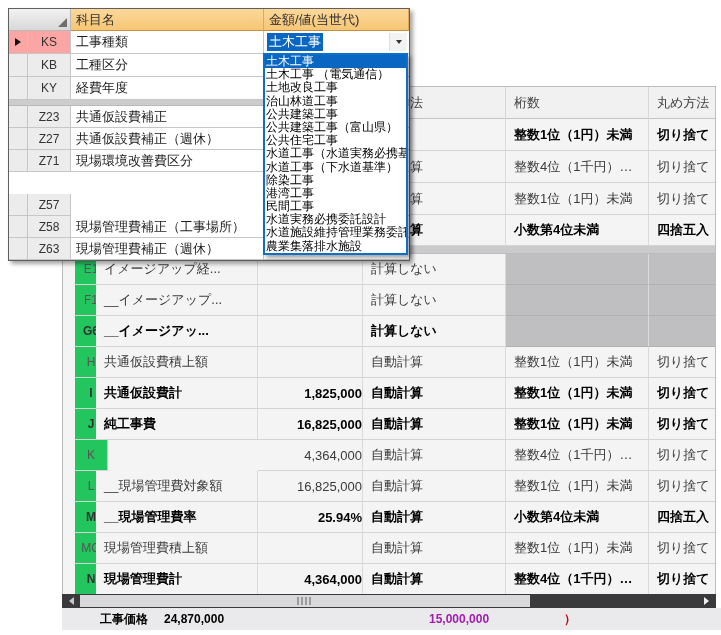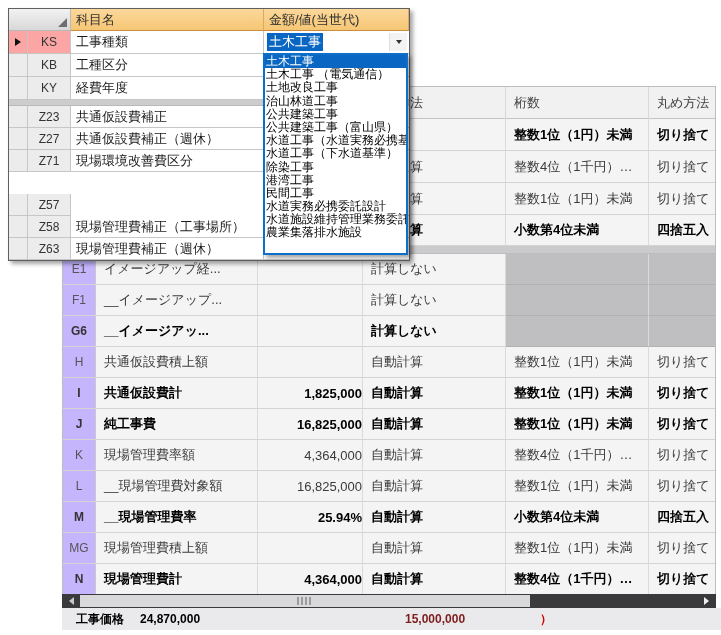--- a/index.html
+++ b/index.html
@@ -10,21 +10,21 @@
   .bgtable{position:absolute;left:62px;top:86px;width:654px;height:522px;background:#F4F4F5;
            border:1px solid #BDBDBD;box-sizing:border-box;}
   .thead{position:absolute;left:0;top:0;width:100%;height:32px;background:#F1F1F2;border-bottom:1px solid #C4C4C4;box-sizing:border-box;}
   .th{position:absolute;top:0;height:32px;line-height:31px;padding-left:8px;color:#444;
       border-right:1px solid #D8D8D8;box-sizing:border-box;white-space:nowrap;overflow:hidden;}
   .th-calc{left:300px;width:143px;} .th-digits{left:443px;width:143px;} .th-round{left:586px;width:66px;border-right:none;}
   .trow{position:absolute;left:0;width:652px;}
   .tc{position:absolute;top:0;bottom:0;box-sizing:border-box;background:#F4F4F5;
       border-right:1px solid #DADADA;border-bottom:1px solid #D4D4D4;
       display:flex;align-items:center;white-space:nowrap;overflow:hidden;}
-  .c-code{left:0;width:33px;background:#c4b5fd;justify-content:center;font-size:12px;color:#555;border-right:1px solid #C9C9C9;}
+  .c-code{left:12px;width:33px;background:#22c55e;justify-content:center;font-size:12px;color:#555;border-right:1px solid #C9C9C9;}
   .c-name{left:33px;width:162px;padding-left:8px;}
   .c-amount{left:195px;width:105px;justify-content:flex-end;}
   .c-calc{left:300px;width:143px;padding-left:8px;}
   .c-digits{left:443px;width:143px;padding-left:8px;}
   .c-round{left:586px;width:66px;padding-left:8px;border-right:none;}
   .bold .tc{font-weight:bold;color:#000;}
   .bold .c-code{color:#333;}
   .disabled-cell{background:#BFBFC1 !important;border-bottom:1px solid #B2B2B4 !important;}
   .red-text{color:#CE0000 !important;font-weight:bold;}
   .sep-row{position:absolute;left:0;width:652px;height:8px;background:#CBCBCD;border-bottom:1px solid #BDBDBD;box-sizing:border-box;}
@@ -33,25 +33,25 @@
   .hscroll{position:absolute;left:62px;top:594px;width:654px;height:14px;background:#3A3A3C;}
   .sb-btn{position:absolute;top:0;width:15px;height:14px;display:flex;align-items:center;justify-content:center;}
   .tri-left{width:0;height:0;border-right:5px solid #C9C9C9;border-top:4px solid transparent;border-bottom:4px solid transparent;}
   .tri-right{width:0;height:0;border-left:5px solid #EFEFEF;border-top:4px solid transparent;border-bottom:4px solid transparent;}
   .sb-thumb{position:absolute;left:18px;top:1px;width:450px;height:12px;background:#D9D9DB;}
   .sb-grip{position:absolute;left:50%;top:2px;margin-left:-8px;width:16px;height:8px;
            background:repeating-linear-gradient(90deg,#9B9B9D 0 2px,transparent 2px 4px);}
 
   
   .statusbar{position:absolute;left:62px;top:608px;width:659px;height:22px;background:#EAEAEC;}
-  .statusbar span{position:absolute;top:0;line-height:22px;font-size:12px;font-weight:bold;white-space:nowrap;}
+  .statusbar span{position:absolute;top:0;line-height:22px;font-size:12px;font-weight:bold;white-space:nowrap;margin-left:24px;}
   .st-label{left:14px;color:#000;}
   .st-value{left:78px;color:#000;}
   .st-note-open{left:223px;color:#CE0000;}
-  .st-note-value{left:343px;color:#7f1d1d;}
+  .st-note-value{left:343px;color:#a21caf;}
   .st-note-close{left:478px;color:#CE0000;}
 
   
   .popup{position:absolute;left:8px;top:8px;width:400px;height:251px;background:#fff;
          border:1px solid #5F5F5F;box-shadow:3px 3px 4px rgba(0,0,0,.35);z-index:10;box-sizing:content-box;}
   .p-row{position:absolute;left:0;width:400px;}
   .pc{position:absolute;top:0;bottom:0;box-sizing:border-box;background:#fff;
       border-right:1px solid #C6C6C6;border-bottom:1px solid #C6C6C6;
       display:flex;align-items:center;white-space:nowrap;overflow:hidden;color:#1a1a1a;}
   .pc-sel{left:0;width:19px;background:#ECECEC;justify-content:center;}
@@ -168,21 +168,20 @@
     <div class="trow bold" style="top:322px;height:31px;">
       <div class="tc c-code">J</div>
       <div class="tc c-name">純工事費</div>
       <div class="tc c-amount">16,825,000</div>
       <div class="tc c-calc">自動計算</div>
       <div class="tc c-digits">整数1位（1円）未満</div>
       <div class="tc c-round">切り捨て</div>
     </div>
     <div class="trow" style="top:353px;height:31px;">
       <div class="tc c-code">K</div>
-      <div class="tc c-name">現場管理費率額</div>
       <div class="tc c-amount">4,364,000</div>
       <div class="tc c-calc">自動計算</div>
       <div class="tc c-digits">整数4位（1千円）…</div>
       <div class="tc c-round">切り捨て</div>
     </div>
     <div class="trow" style="top:384px;height:31px;">
       <div class="tc c-code">L</div>
       <div class="tc c-name">__現場管理費対象額</div>
       <div class="tc c-amount">16,825,000</div>
       <div class="tc c-calc">自動計算</div>
@@ -316,20 +315,21 @@
     </div>
   </div>
 
   <div class="dropdown">
     <div class="dd-item sel">土木工事</div>
     <div class="dd-item">土木工事 （電気通信）</div>
     <div class="dd-item">土地改良工事</div>
     <div class="dd-item">治山林道工事</div>
     <div class="dd-item">公共建築工事</div>
     <div class="dd-item">公共建築工事（富山県）</div>
+    <div class="dd-item">公共住宅工事</div>
     <div class="dd-item">水道工事（水道実務必携基準）</div>
     <div class="dd-item">水道工事（下水道基準）</div>
     <div class="dd-item">除染工事</div>
     <div class="dd-item">港湾工事</div>
     <div class="dd-item">民間工事</div>
     <div class="dd-item">水道実務必携委託設計</div>
     <div class="dd-item">水道施設維持管理業務委託設計</div>
     <div class="dd-item">農業集落排水施設</div>
   </div>
 

